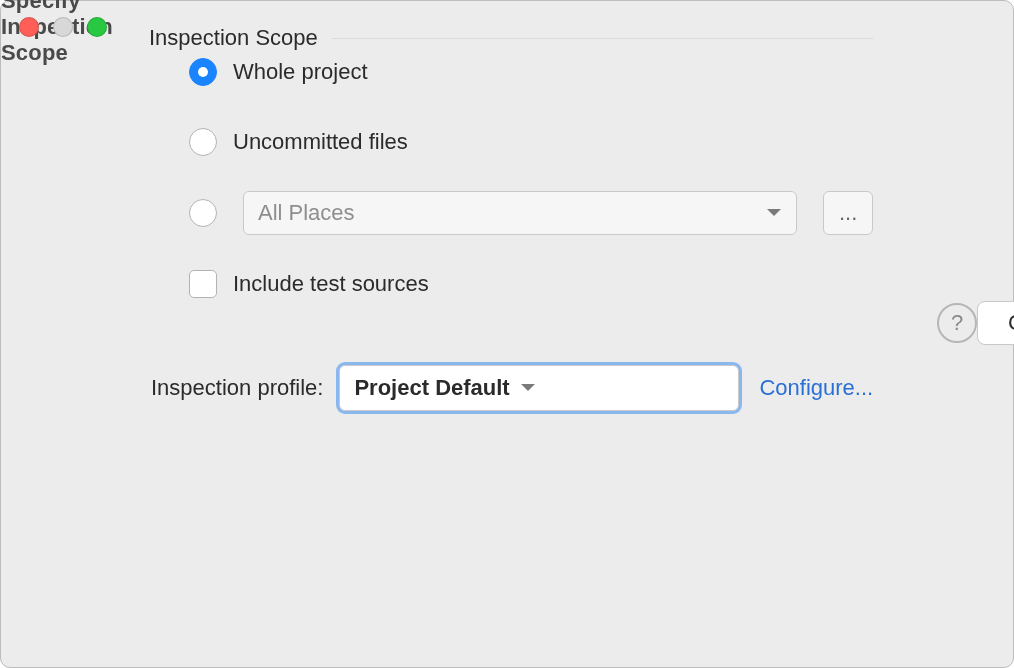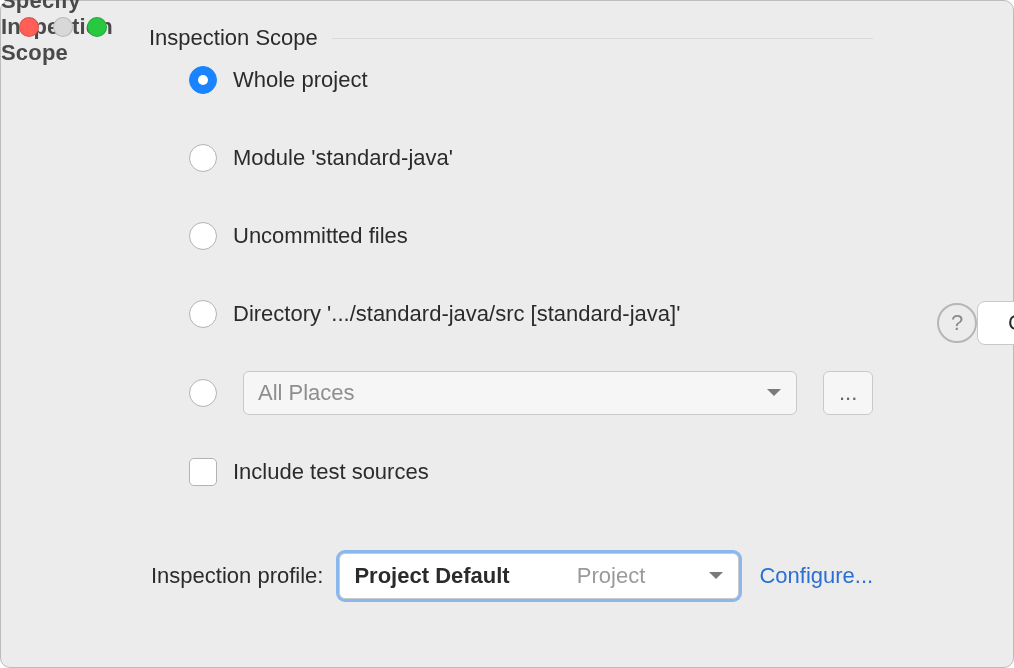--- a/index.html
+++ b/index.html
@@ -87,21 +87,20 @@
     display: flex;
     flex-direction: column;
     gap: 28px;
     padding-left: 40px;
   }
   .row {
     display: flex;
     align-items: center;
     gap: 16px;
     min-height: 42px;
-    margin-top: 8px;
   }
 
   
   .radio {
     width: 26px;
     height: 26px;
     border-radius: 50%;
     border: 1.5px solid #b3b3b3;
     background: #fff;
     display: inline-flex;
@@ -269,34 +268,26 @@
       <span class="rule"></span>
     </div>
 
     <div class="radio-list">
 
       <div class="row">
         <span class="radio selected"></span>
         <span class="radio-label">Whole project</span>
       </div>
 
-      <div class="row">
-        <span class="radio"></span>
-        <span class="radio-label">Module 'standard-java'</span>
-      </div>
 
       <div class="row">
         <span class="radio"></span>
         <span class="radio-label">Uncommitted files</span>
       </div>
 
-      <div class="row">
-        <span class="radio"></span>
-        <span class="radio-label">Directory '.../standard-java/src [standard-java]'</span>
-      </div>
 
       <div class="row">
         <span class="radio"></span>
 
         <div class="combo" style="margin-left:10px;">
           <span>All Places</span>
           <span class="chevron">
             <svg viewBox="0 0 16 10">
                 <path d="M1 1l7 7 7-7z"></path>
               </svg>
@@ -313,21 +304,20 @@
         <span class="check-label">Include test sources</span>
       </div>
 
     </div>
 
     <div class="profile-row">
       <span class="profile-label">Inspection profile:</span>
 
       <div class="profile-combo">
         <span class="primary">Project Default</span>
-        <span class="secondary">Project</span>
         <span class="chevron">
           <svg viewBox="0 0 16 10">
               <path d="M1 1l7 7 7-7z"></path>
             </svg>
         </span>
       </div>
 
       <span class="configure-link">Configure...</span>
     </div>
 

